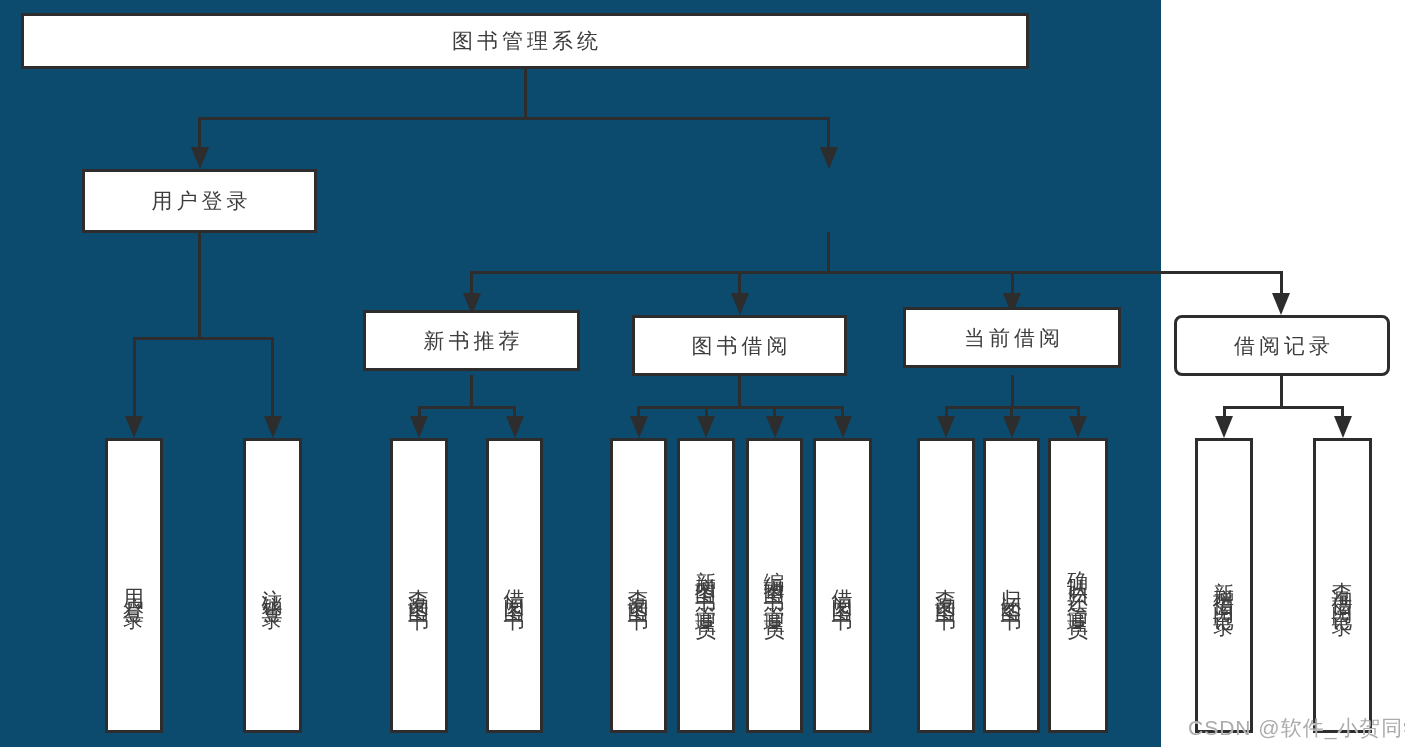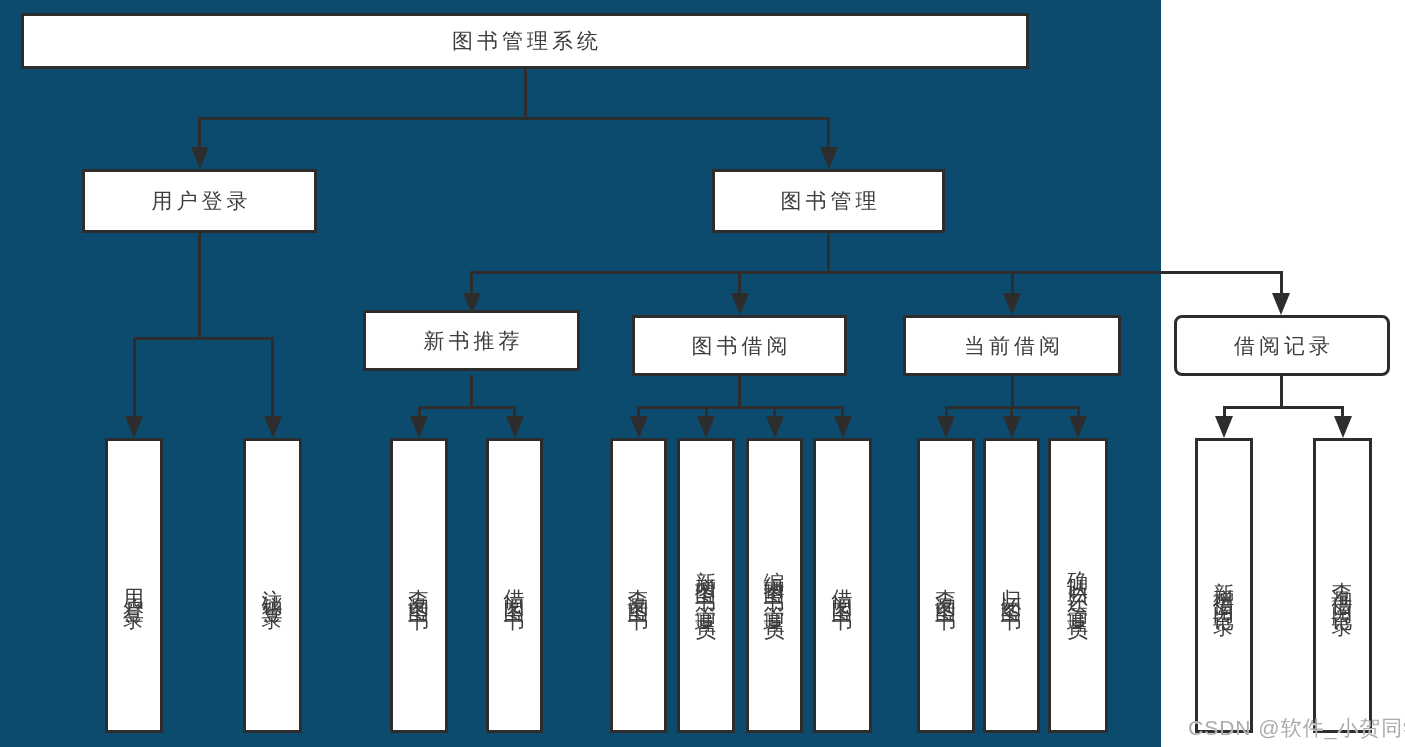--- a/index.html
+++ b/index.html
@@ -93,30 +93,27 @@
     <div class="arrow" style="left: 1002.5px; top: 416px;"></div>
     <div class="arrow" style="left: 1069px; top: 416px;"></div>
     <div class="arrow" style="left: 1215px; top: 416px;"></div>
     <div class="arrow" style="left: 1333.5px; top: 416px;"></div>
     <div class="node" style="left: 21px; top: 13px; width: 1008px; height: 56px;">
       <span class="label">图书管理系统</span>
     </div>
     <div class="node" style="left: 82px; top: 169px; width: 235px; height: 64px;">
       <span class="label">用户登录</span>
     </div>
-    <div class="node" style="left: 712px; top: 169px; width: 233px; height: 64px;">
-      <span class="label">图书管理</span>
-    </div>
     <div class="node" style="left: 363px; top: 310px; width: 217px; height: 61px;">
       <span class="label">新书推荐</span>
     </div>
     <div class="node" style="left: 632px; top: 315px; width: 215px; height: 61px;">
       <span class="label">图书借阅</span>
     </div>
-    <div class="node" style="left: 903px; top: 315px; width: 218px; height: 61px;">
+    <div class="node" style="left: 903px; top: 307px; width: 218px; height: 61px;">
       <span class="label">当前借阅</span>
     </div>
     <div class="node" style="left: 1174px; top: 315px; width: 216px; height: 61px; border-radius: 8px;">
       <span class="label">借阅记录</span>
     </div>
     <div class="node vertical" style="left: 105px; top: 438px; width: 58px; height: 295px;">
       <span class="label">用户登录</span>
     </div>
     <div class="node vertical" style="left: 243px; top: 438px; width: 59px; height: 295px;">
       <span class="label">注销登录</span>

